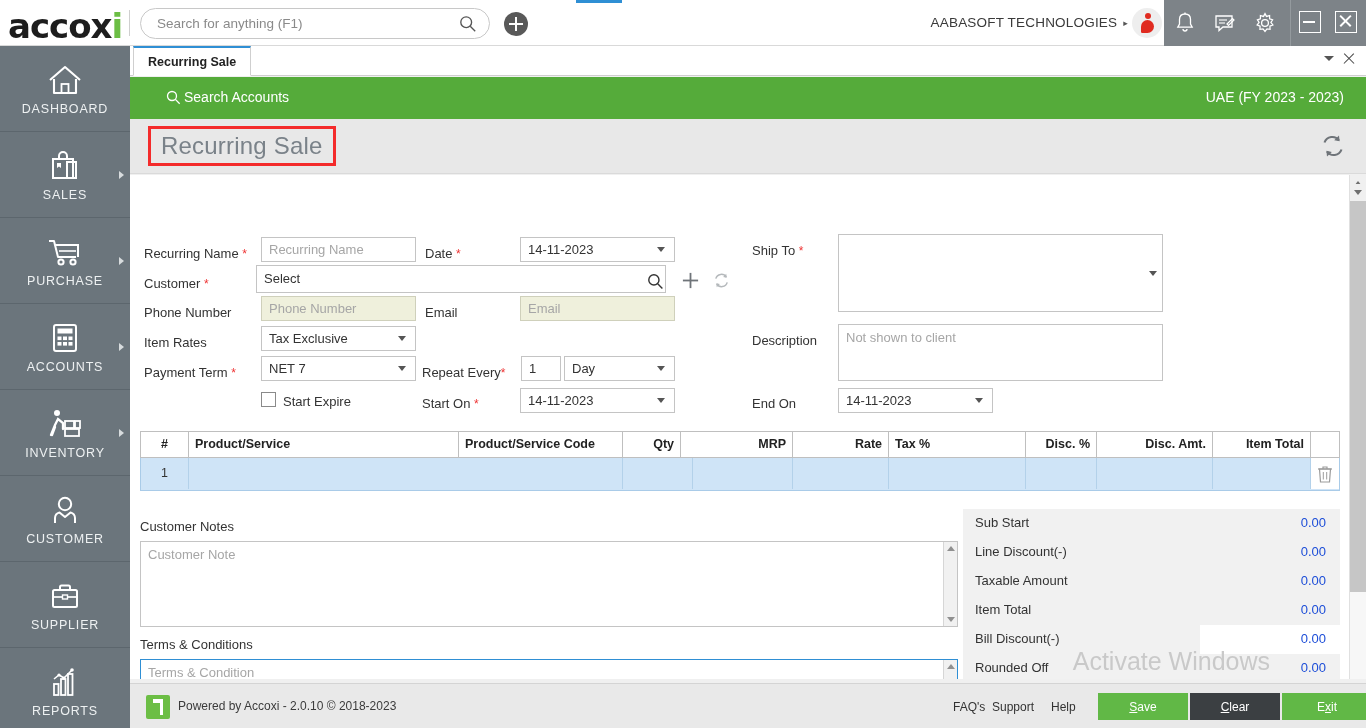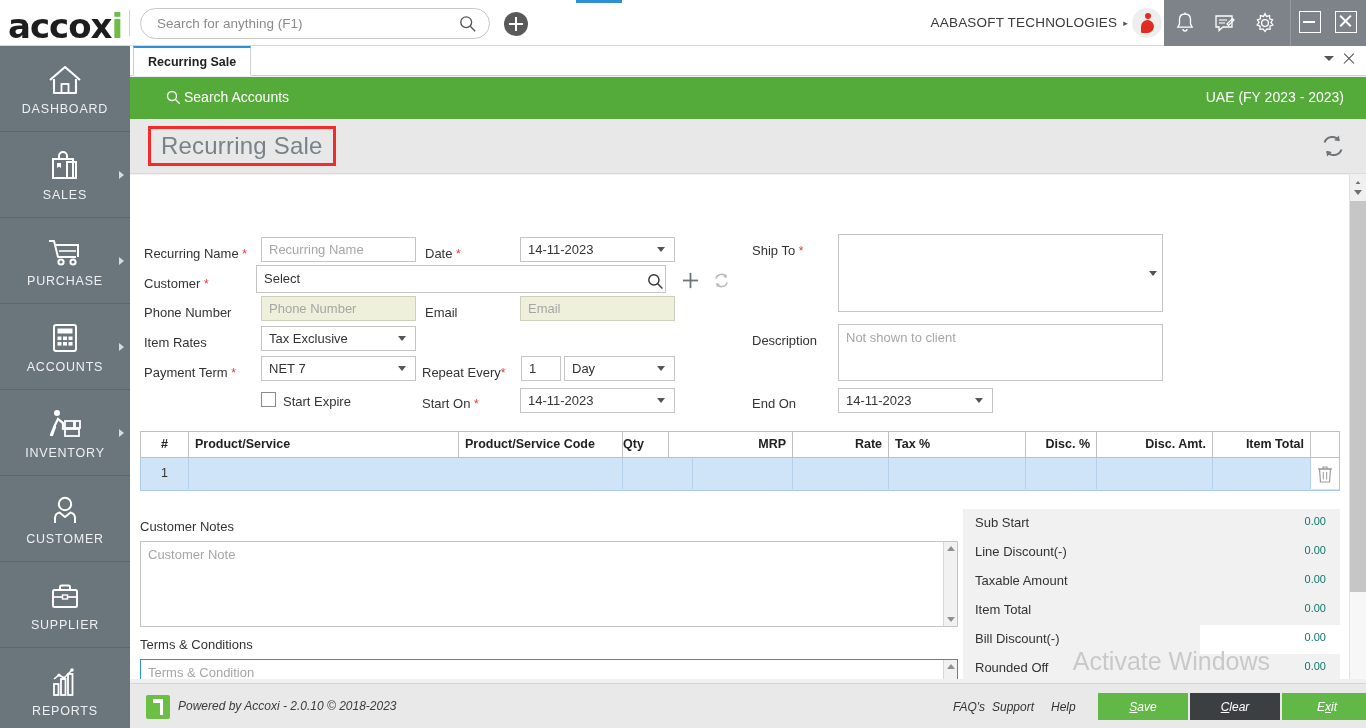--- a/index.html
+++ b/index.html
@@ -91,35 +91,35 @@
   .trash { position:absolute; right:6px; top:7px; width:16px; height:18px; }
 
   
   .notes-lbl { position:absolute; font-size:13px; color:#333; }
   .vscroll { position:absolute; width:14px; background:#f1f1f1; border-left:1px solid #d6d6d6; }
   .vscroll .ar { position:absolute; left:3px; width:0;height:0; border-left:4px solid transparent; border-right:4px solid transparent; }
   .vscroll .up { top:4px; border-bottom:5px solid #909090; }
   .vscroll .dn { bottom:4px; border-top:5px solid #909090; }
   .trow { position:relative; height:29px; }
   .trow .tl { position:absolute; left:12px; top:6px; font-size:13px; color:#333; }
-  .trow .tv { position:absolute; right:14px; top:6px; font-size:11px; color:#0f766e; }
+  .trow .tv { position:absolute; right:14px; top:6px; font-size:13px; color:#1d4ed8; }
   .trow .editbox { position:absolute; right:0; top:0; width:140px; height:29px; background:#fff; border:1px solid #fff; }
 
   
   .pagescroll { position:absolute; right:0; top:129px; width:17px; height:504px; background:#f7f7f7; border-left:1px solid #e0e0e0; }
   .pagescroll .btn { position:absolute; left:0; width:17px; height:17px; background:#f0f0f0; }
   .pagescroll .btn.top { top:0; }
   .pagescroll .btn.bot { bottom:0; }
   .pagescroll .btn .ar { position:absolute; left:4px; width:0;height:0; border-left:4.5px solid transparent; border-right:4.5px solid transparent; }
   .pagescroll .btn.top .ar { top:6px; border-bottom:5px solid #707070; }
   .pagescroll .btn.bot .ar { top:6px; border-top:5px solid #707070; }
   .pagescroll .thumb { position:absolute; left:0; top:17px; width:17px; height:400px; background:#c6c6c6; }
 
   
-  .footer { position:absolute; left:0; bottom:0; width:1236px; height:45px; background:#e9e9e9; border-top:1px solid #d4d4d4;font-style:italic; }
+  .footer { position:absolute; left:0; bottom:0; width:1236px; height:45px; background:#e9e9e9; border-top:1px solid #d4d4d4; }
   .foot-logo { position:absolute; left:16px; top:11px; width:24px; height:24px; background:#6cbe45; border-radius:2px; }
   .foot-txt { position:absolute; left:48px; top:15px; font-size:12px; color:#3b3b3b; }
   .foot-link { position:absolute; top:16px; font-size:12px; color:#333; cursor:pointer; }
   .btn { position:absolute; top:9px; height:27px; width:90px; color:#fff; font-size:12px; display:flex; align-items:center; justify-content:center; cursor:pointer; }
   .btn.green { background:#61b846; }
   .btn.dark  { background:#3b3f42; }
   .btn u { text-decoration:underline; }
 
   .watermark1 { position:absolute; right:96px; bottom:52px; font-size:25px; color:#c9c9c9; white-space:nowrap; pointer-events:none; }
   .watermark2 { position:absolute; right:62px; bottom:31px; font-size:14.5px; color:#c9c9c9; white-space:nowrap; pointer-events:none; }
@@ -383,21 +383,21 @@
 
       <div class="lbl" style="left:622px; top:221px;"><span>End On</span></div>
       <div class="fld" style="left:708px; top:213px; width:155px; height:25px; line-height:23px;"><span>14-11-2023</span></div>
       <div class="dd-caret" style="left:845px; top:223px;"></div>
 
       <div style="position:absolute; left:10px; top:256px; width:1200px;">
         <div class="ghead">
           <div class="gcell-h" style="left:0;    width:48px;  text-align:center;">#</div>
           <div class="gcell-h" style="left:48px; width:270px;">Product/Service</div>
           <div class="gcell-h" style="left:318px;width:164px;">Product/Service Code</div>
-          <div class="gcell-h" style="left:458px;width:70px; text-align:center;">Qty</div>
+          <div class="gcell-h" style="left:470px;width:70px; text-align:right;">Qty</div>
           <div class="gcell-h" style="left:552px;width:100px;text-align:right;">MRP</div>
           <div class="gcell-h" style="left:652px;width:96px; text-align:right;">Rate</div>
           <div class="gcell-h" style="left:748px;width:137px;">Tax %</div>
           <div class="gcell-h" style="left:885px;width:71px; text-align:right;">Disc. %</div>
           <div class="gcell-h" style="left:956px;width:116px;text-align:right;">Disc. Amt.</div>
           <div class="gcell-h" style="left:1072px;width:98px;text-align:right;">Item Total</div>
           <div class="gcell-h" style="left:1170px;width:28px; border-right:0;"></div>
         </div>
         <div class="grow">
           <div class="gcell-r" style="left:0;    width:48px;  text-align:center; color:#333;">1</div>

